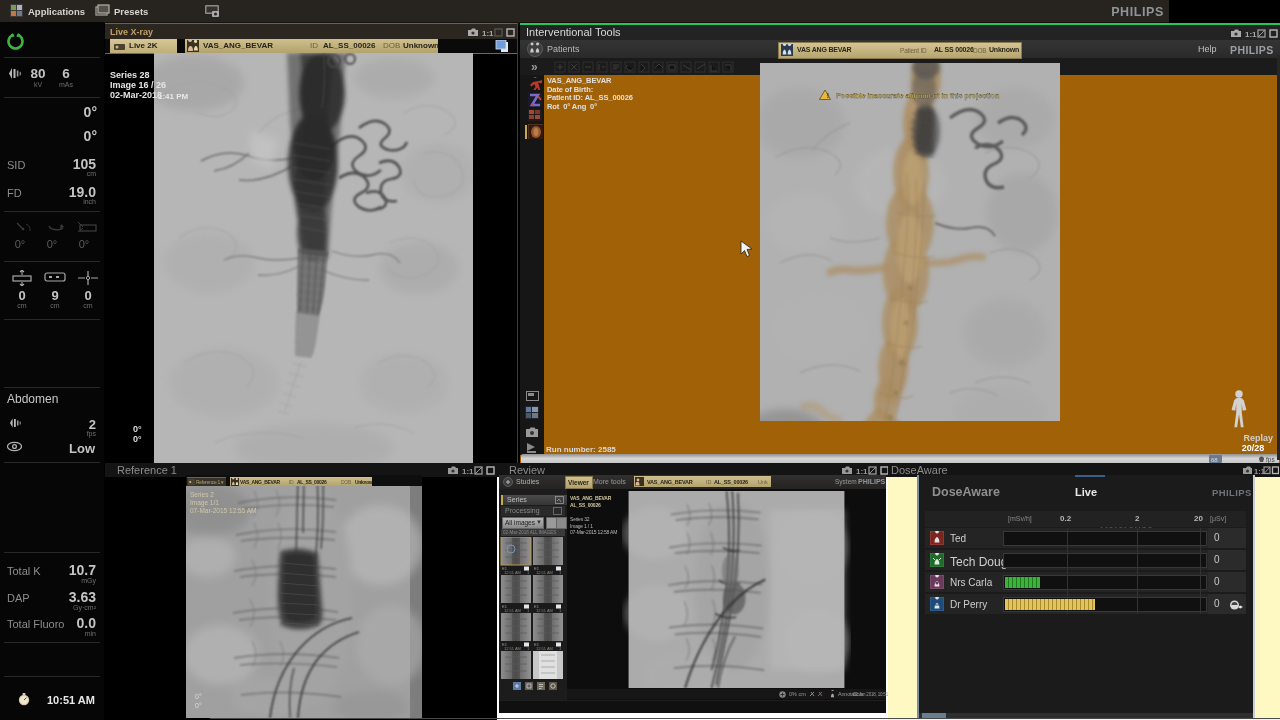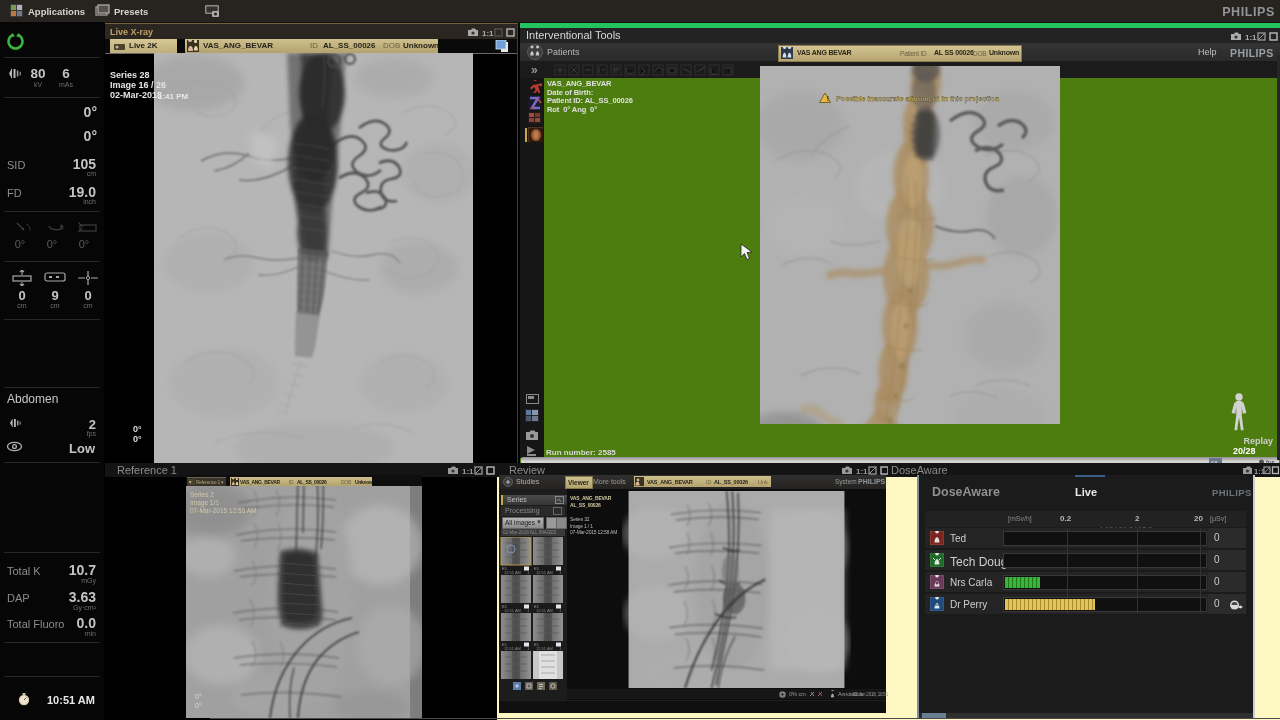--- a/index.html
+++ b/index.html
@@ -1,19 +1,19 @@
 <!DOCTYPE html>
 <html><head>
 <meta charset="utf-8">
 <style>
 html,body{margin:0;padding:0;background:#000;width:1280px;height:720px;overflow:hidden;font-family:"Liberation Sans",sans-serif;}
 .abs{position:absolute;}
 #stage{position:absolute;top:0;left:0;width:1280px;height:720px;background:#000;}
 
-#topbar{left:0;top:0;width:1280px;height:22px;background:#272420;border-bottom:1px solid #16130f;}
+#topbar{left:0;top:0;width:1169px;height:22px;background:#272420;border-bottom:1px solid #16130f;}
 .tb-txt{color:#d6d4d0;font-size:9.5px;font-weight:bold;position:absolute;top:6px;}
 #philips-top{position:absolute;right:5px;top:5px;color:#8f9499;font-size:12.5px;font-weight:bold;letter-spacing:0.6px;}
 
 #sidebar{left:0;top:22px;width:104px;height:698px;background:#060606;}
 .sep{position:absolute;left:4px;width:96px;height:0;border-top:1px solid #282828;}
 .sb-val{position:absolute;color:#c4c4c4;font-weight:bold;}
 .sb-lab{position:absolute;color:#8d8d8d;}
 .sb-unit{position:absolute;color:#6f6f6f;font-size:7px;}
 </style>
 </head>
@@ -289,21 +289,21 @@
         </g>
 
         <text x="4" y="46" font-size="8" font-weight="bold" fill="#efefef" font-family="Liberation Sans" opacity="0.9">1:41 PM</text>
       </svg>
     </div>
 
     <div class="abs" style="left:5px;top:46px;font-size:9px;font-weight:bold;color:#e4e4e4;line-height:10px;">Series 28<br>Image 16 / 26<br>02-Mar-2018</div>
     <div class="abs" style="left:28px;top:400px;font-size:9px;font-weight:bold;color:#dcdcdc;line-height:10px;">0°<br>0°</div>
   </div>
 
-  <div class="abs" id="ivtools" style="left:520px;top:23px;width:760px;height:440px;background:#4d7c0f;border-top:5px solid #22c55e;">
+  <div class="abs" id="ivtools" style="left:520px;top:23px;width:760px;height:440px;background:#a16207;border-top:2px solid #22c55e;">
 
     <div class="abs" style="left:0;top:0;width:760px;height:15px;background:#232323;"></div>
     <div class="abs" style="left:6px;top:1px;font-size:11px;color:#d8d8d8;">Interventional Tools</div>
     <svg class="abs" style="left:710px;top:4px" width="48" height="9">
       <path d="M1 2 h3 l1 -1.5 h3 l1 1.5 h2 v6 h-10 z" fill="#aaa"></path>
         <circle cx="6" cy="5" r="1.6" fill="#333"></circle>
       <text x="15" y="7.5" font-size="8" font-weight="bold" fill="#aaa" font-family="Liberation Sans">1:1</text>
       <rect x="28" y="1" width="7" height="7" fill="none" stroke="#999" stroke-width="1.3"></rect>
         <path d="M28 8 l7 -7" stroke="#999" stroke-width="1"></path>
       <rect x="40" y="1" width="7" height="7" fill="none" stroke="#b8b8b8" stroke-width="1.4"></rect>
@@ -530,21 +530,21 @@
     </div>
 
     <svg class="abs" style="left:707px;top:364px" width="24" height="47" viewBox="0 0 26 50">
       <g fill="#d2d2d2">
         <circle cx="13" cy="5" r="4"></circle>
         <path d="M9 10 q4 -2 8 0 l2 12 q-1 1 -2 1 l-1 -8 l0 10 l2 16 h-3 l-2 -14 l-2 14 h-3 l2 -16 l0 -10 l-1 8 q-1 0 -2 -1 Z"></path>
         <path d="M8 11 l-3 11 l2 1 l3 -10 Z M18 11 l3 11 l-2 1 l-3 -10 Z"></path>
       </g>
     </svg>
     <div class="abs" style="left:713px;top:408px;width:40px;text-align:right;font-size:9px;font-weight:bold;color:#cfcfcf;">Replay</div>
-    <div class="abs" style="left:713px;top:418px;width:40px;text-align:left;font-size:9px;font-weight:bold;color:#fff;">20/28</div>
+    <div class="abs" style="left:713px;top:418px;width:40px;text-align:center;font-size:9px;font-weight:bold;color:#fff;">20/28</div>
 
     <div class="abs" style="left:1px;top:429px;width:758px;height:10px;background:linear-gradient(#909090,#d6d6d6 45%,#c2c2c2);border-radius:2px;overflow:hidden;">
       <svg class="abs" style="left:688px;top:1px" width="20" height="8">
           <rect x="0" y="0" width="13" height="8" rx="1" fill="#6a7a8a"></rect>
           <text x="2" y="6.5" font-size="6" fill="#dde" font-family="Liberation Sans">68</text>
         </svg>
       <svg class="abs" style="left:736px;top:1px" width="26" height="8">
           <path d="M2 4 a2.5 2.5 0 1 1 5 0 l-1 3 h-3 z" fill="#555"></path>
           <text x="9" y="7" font-size="6.5" fill="#444" font-family="Liberation Sans">fps</text>
         </svg>
@@ -653,21 +653,21 @@
           </svg>
         <div class="abs" style="left:10px;top:2px;font-size:5px;font-weight:bold;color:#26231a;letter-spacing:-0.3px;white-space:nowrap;">VAS_ANG_BEVAR</div>
         <div class="abs" style="left:59px;top:2px;font-size:5px;color:#6d6244;letter-spacing:-0.3px;">ID</div>
         <div class="abs" style="left:67px;top:2px;font-size:5px;font-weight:bold;color:#26231a;letter-spacing:-0.3px;white-space:nowrap;">AL_SS_00026</div>
         <div class="abs" style="left:111px;top:2px;font-size:5px;color:#6d6244;letter-spacing:-0.3px;">DOB</div>
         <div class="abs" style="left:125px;top:2px;font-size:5px;font-weight:bold;color:#26231a;letter-spacing:-0.3px;">Unknown</div>
       </div>
     </div>
   </div>
 
-  <div class="abs" id="review" style="left:497px;top:463px;width:391px;height:257px;background:#fef9c3;">
+  <div class="abs" id="review" style="left:497px;top:463px;width:391px;height:257px;background:#ffffff;">
     <div class="abs" style="left:0;top:0;width:391px;height:14px;background:#141414;"></div>
     <div class="abs" style="left:12px;top:1px;font-size:11px;color:#8d8d8d;">Review</div>
     <svg class="abs" style="left:344px;top:3px" width="48" height="9">
       <path d="M1 2 h3 l1 -1.5 h3 l1 1.5 h2 v6 h-10 z" fill="#999"></path>
         <circle cx="6" cy="5" r="1.6" fill="#333"></circle>
       <text x="15" y="7.5" font-size="8" font-weight="bold" fill="#999" font-family="Liberation Sans">1:1</text>
       <rect x="28" y="1" width="7" height="7" fill="none" stroke="#999" stroke-width="1.3"></rect>
         <path d="M28 8 l7 -7" stroke="#999" stroke-width="1"></path>
       <rect x="40" y="1" width="7" height="7" fill="none" stroke="#b8b8b8" stroke-width="1.4"></rect>
     </svg>

